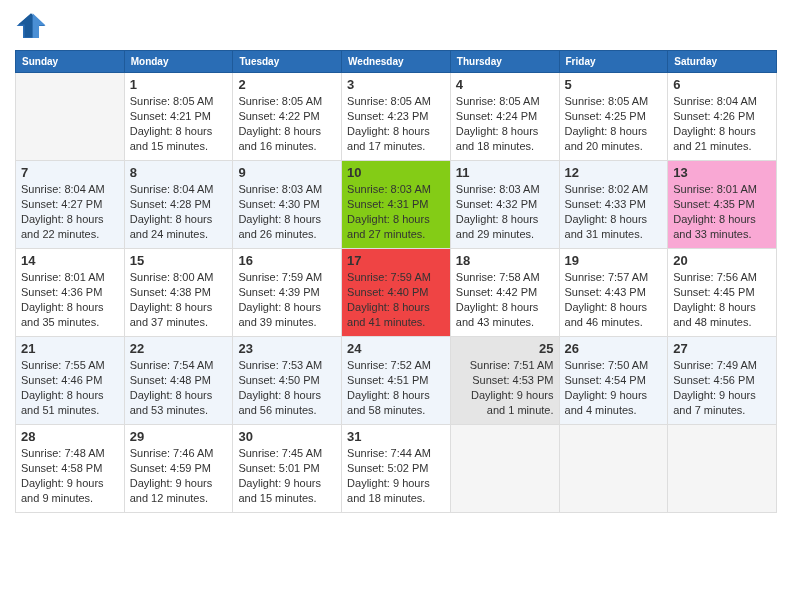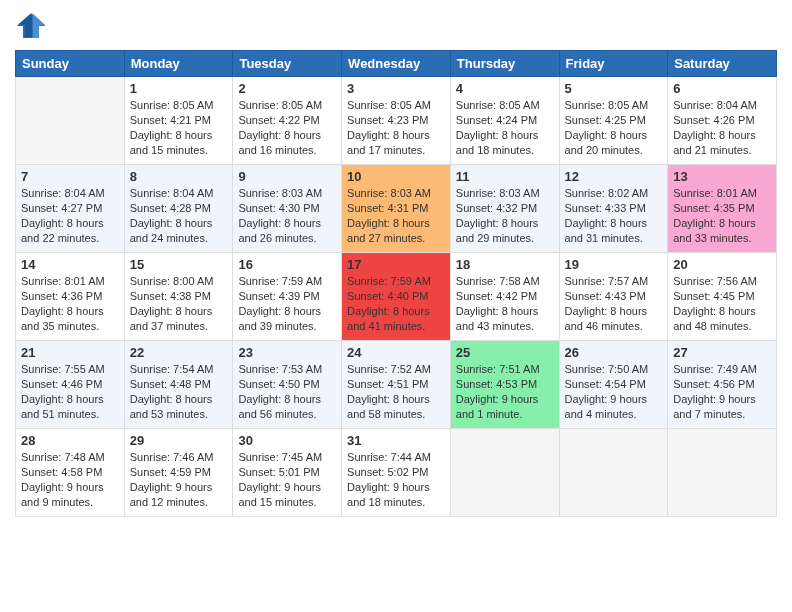--- a/index.html
+++ b/index.html
@@ -48,21 +48,21 @@
       color: #555;
     }
     table {
       width: 100%;
       border-collapse: collapse;
       table-layout: fixed;
     }
     th {
       background-color: #2a6db5;
       color: #fff;
-      font-size: 13px;
+      font-size: 10px;
       font-weight: bold;
       padding: 5px 6px;
       text-align: left;
       border: 1px solid #1e5a9a;
     }
     td {
       vertical-align: top;
       padding: 4px 5px;
       font-size: 10.5px;
       color: #333;
@@ -162,21 +162,21 @@
             <div class="day-info">Sunrise: 8:04 AM<br>Sunset: 4:27 PM<br>Daylight: 8 hours and 22 minutes.</div>
           </td>
           <td style="background-color: rgb(240, 245, 251);">
             <div class="day-number">8</div>
             <div class="day-info">Sunrise: 8:04 AM<br>Sunset: 4:28 PM<br>Daylight: 8 hours and 24 minutes.</div>
           </td>
           <td style="background-color: rgb(240, 245, 251);">
             <div class="day-number">9</div>
             <div class="day-info">Sunrise: 8:03 AM<br>Sunset: 4:30 PM<br>Daylight: 8 hours and 26 minutes.</div>
           </td>
-          <td style="background-color: #fdba74;">
+          <td style="background-color: #84cc16;">
             <div class="day-number">10</div>
             <div class="day-info">Sunrise: 8:03 AM<br>Sunset: 4:31 PM<br>Daylight: 8 hours and 27 minutes.</div>
           </td>
           <td style="background-color: rgb(240, 245, 251);">
             <div class="day-number">11</div>
             <div class="day-info">Sunrise: 8:03 AM<br>Sunset: 4:32 PM<br>Daylight: 8 hours and 29 minutes.</div>
           </td>
           <td style="background-color: rgb(240, 245, 251);">
             <div class="day-number">12</div>
             <div class="day-info">Sunrise: 8:02 AM<br>Sunset: 4:33 PM<br>Daylight: 8 hours and 31 minutes.</div>
@@ -226,21 +226,21 @@
             <div class="day-info">Sunrise: 7:54 AM<br>Sunset: 4:48 PM<br>Daylight: 8 hours and 53 minutes.</div>
           </td>
           <td style="background-color: rgb(240, 245, 251);">
             <div class="day-number">23</div>
             <div class="day-info">Sunrise: 7:53 AM<br>Sunset: 4:50 PM<br>Daylight: 8 hours and 56 minutes.</div>
           </td>
           <td style="background-color: rgb(240, 245, 251); margin-left: 48px;">
             <div class="day-number">24</div>
             <div class="day-info">Sunrise: 7:52 AM<br>Sunset: 4:51 PM<br>Daylight: 8 hours and 58 minutes.</div>
           </td>
-          <td style="background-color: #86efac;">
+          <td style="background-color: #e5e5e5; text-align: right;">
             <div class="day-number">25</div>
             <div class="day-info">Sunrise: 7:51 AM<br>Sunset: 4:53 PM<br>Daylight: 9 hours and 1 minute.</div>
           </td>
           <td style="background-color: rgb(240, 245, 251); margin-top: 44px;">
             <div class="day-number">26</div>
             <div class="day-info">Sunrise: 7:50 AM<br>Sunset: 4:54 PM<br>Daylight: 9 hours and 4 minutes.</div>
           </td>
           <td style="background-color: rgb(240, 245, 251);">
             <div class="day-number">27</div>
             <div class="day-info">Sunrise: 7:49 AM<br>Sunset: 4:56 PM<br>Daylight: 9 hours and 7 minutes.</div>

